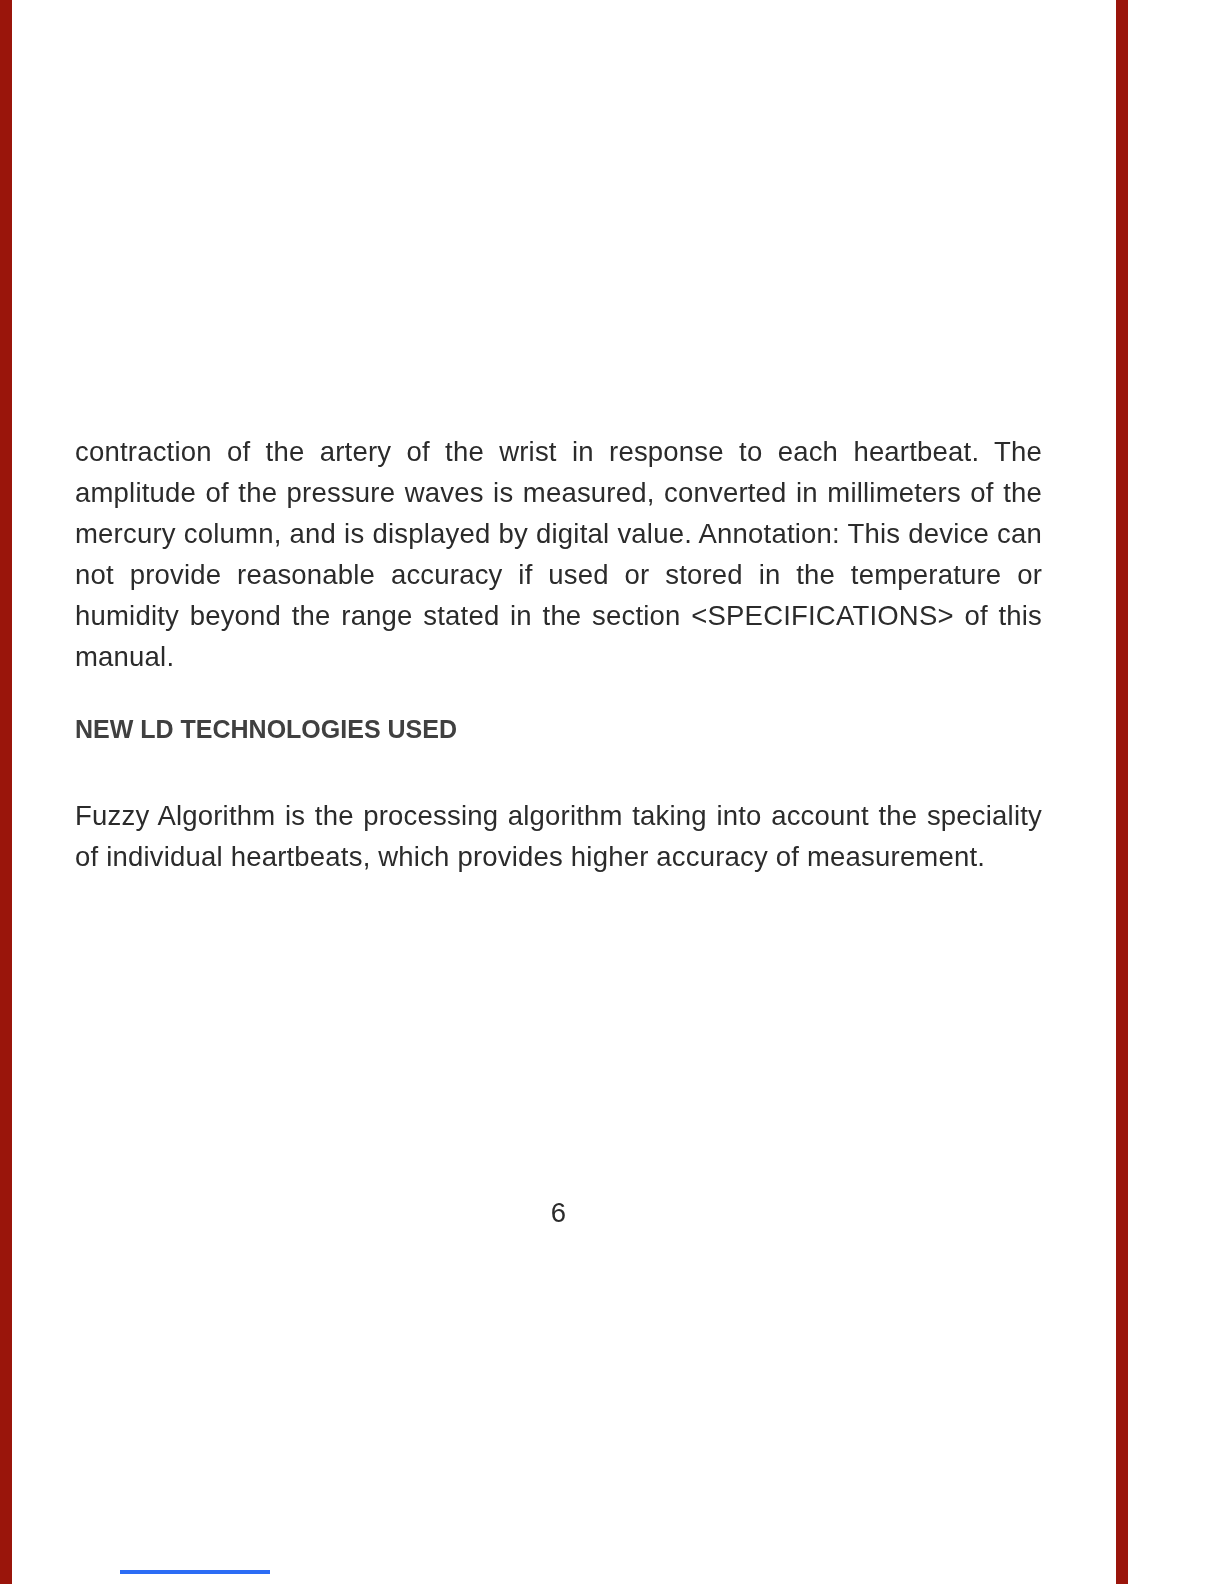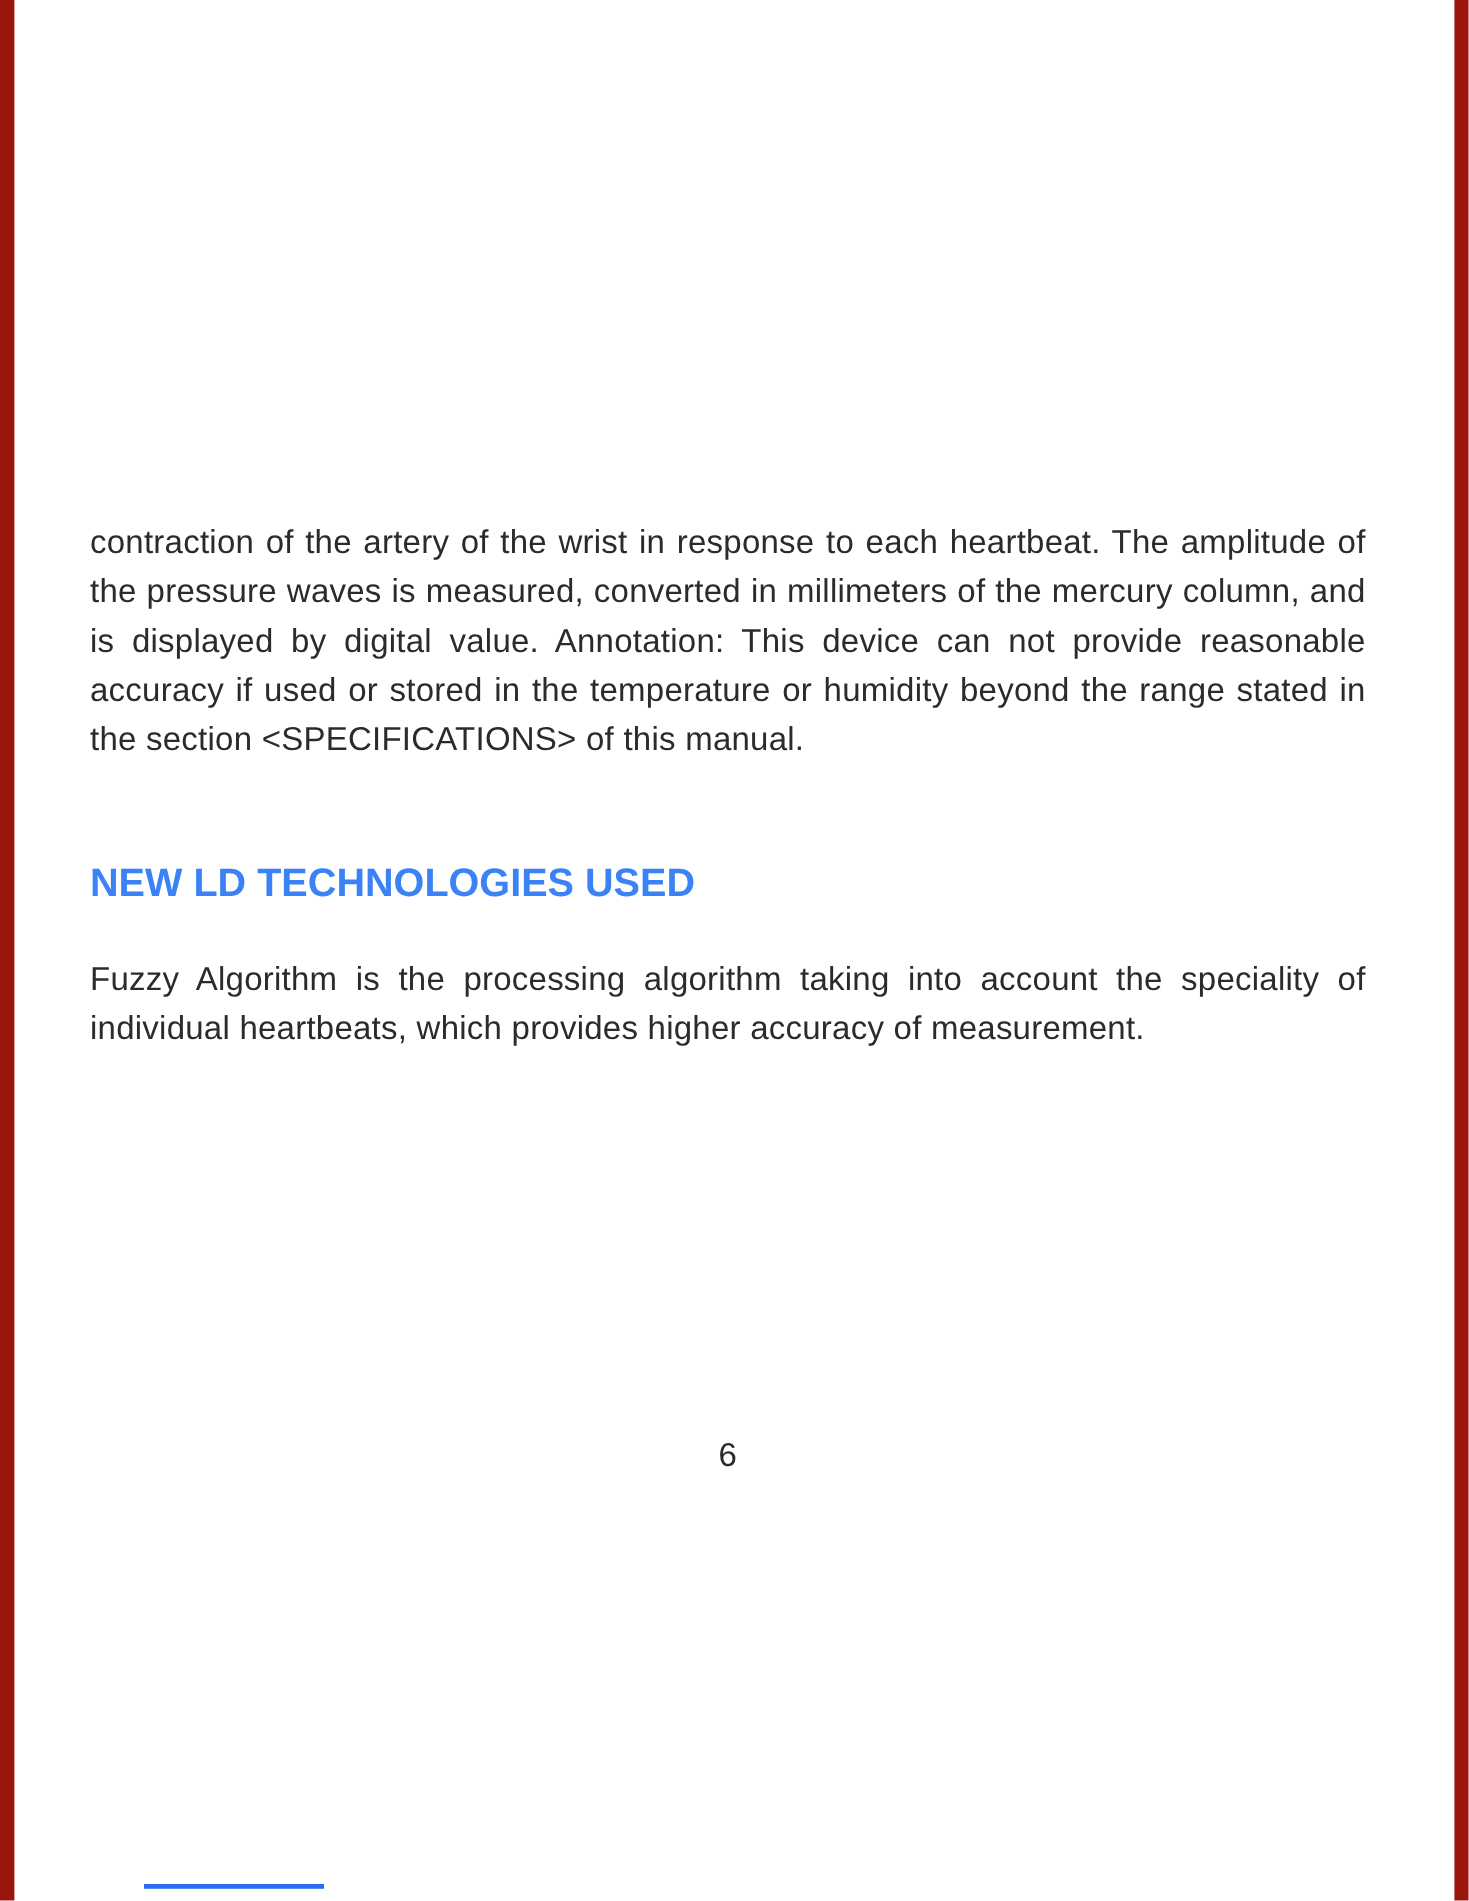--- a/index.html
+++ b/index.html
@@ -2,21 +2,21 @@
 <html><head>
 <meta charset="utf-8">
 <style>
   html, body {
     margin: 0;
     padding: 0;
     background: #ffffff;
   }
   .page {
     position: relative;
-    width: 1224px;
+    width: 1128px;
     height: 1584px;
     background: #ffffff;
     overflow: hidden;
     font-family: "Liberation Sans", sans-serif;
     color: #2b2b2b;
   }
   .edge-bar {
     position: absolute;
     top: 0;
     width: 12px;
@@ -39,24 +39,24 @@
     text-align: justify;
     letter-spacing: 0.2px;
     color: #2b2b2b;
   }
   .para-1 { top: 403px; }
   .section-heading {
     position: absolute;
     left: 0;
     right: 0;
     top: 688px;
-    font-size: 33px;
+    font-size: 25px;
     line-height: 41px;
     font-weight: bold;
-    color: #3b82f6;
+    color: #404040;
   }
   .para-2 { top: 767px; }
   .page-number {
     position: absolute;
     left: 0;
     right: 0;
     top: 1192px;
     text-align: center;
     font-size: 27.5px;
     line-height: 41px;

